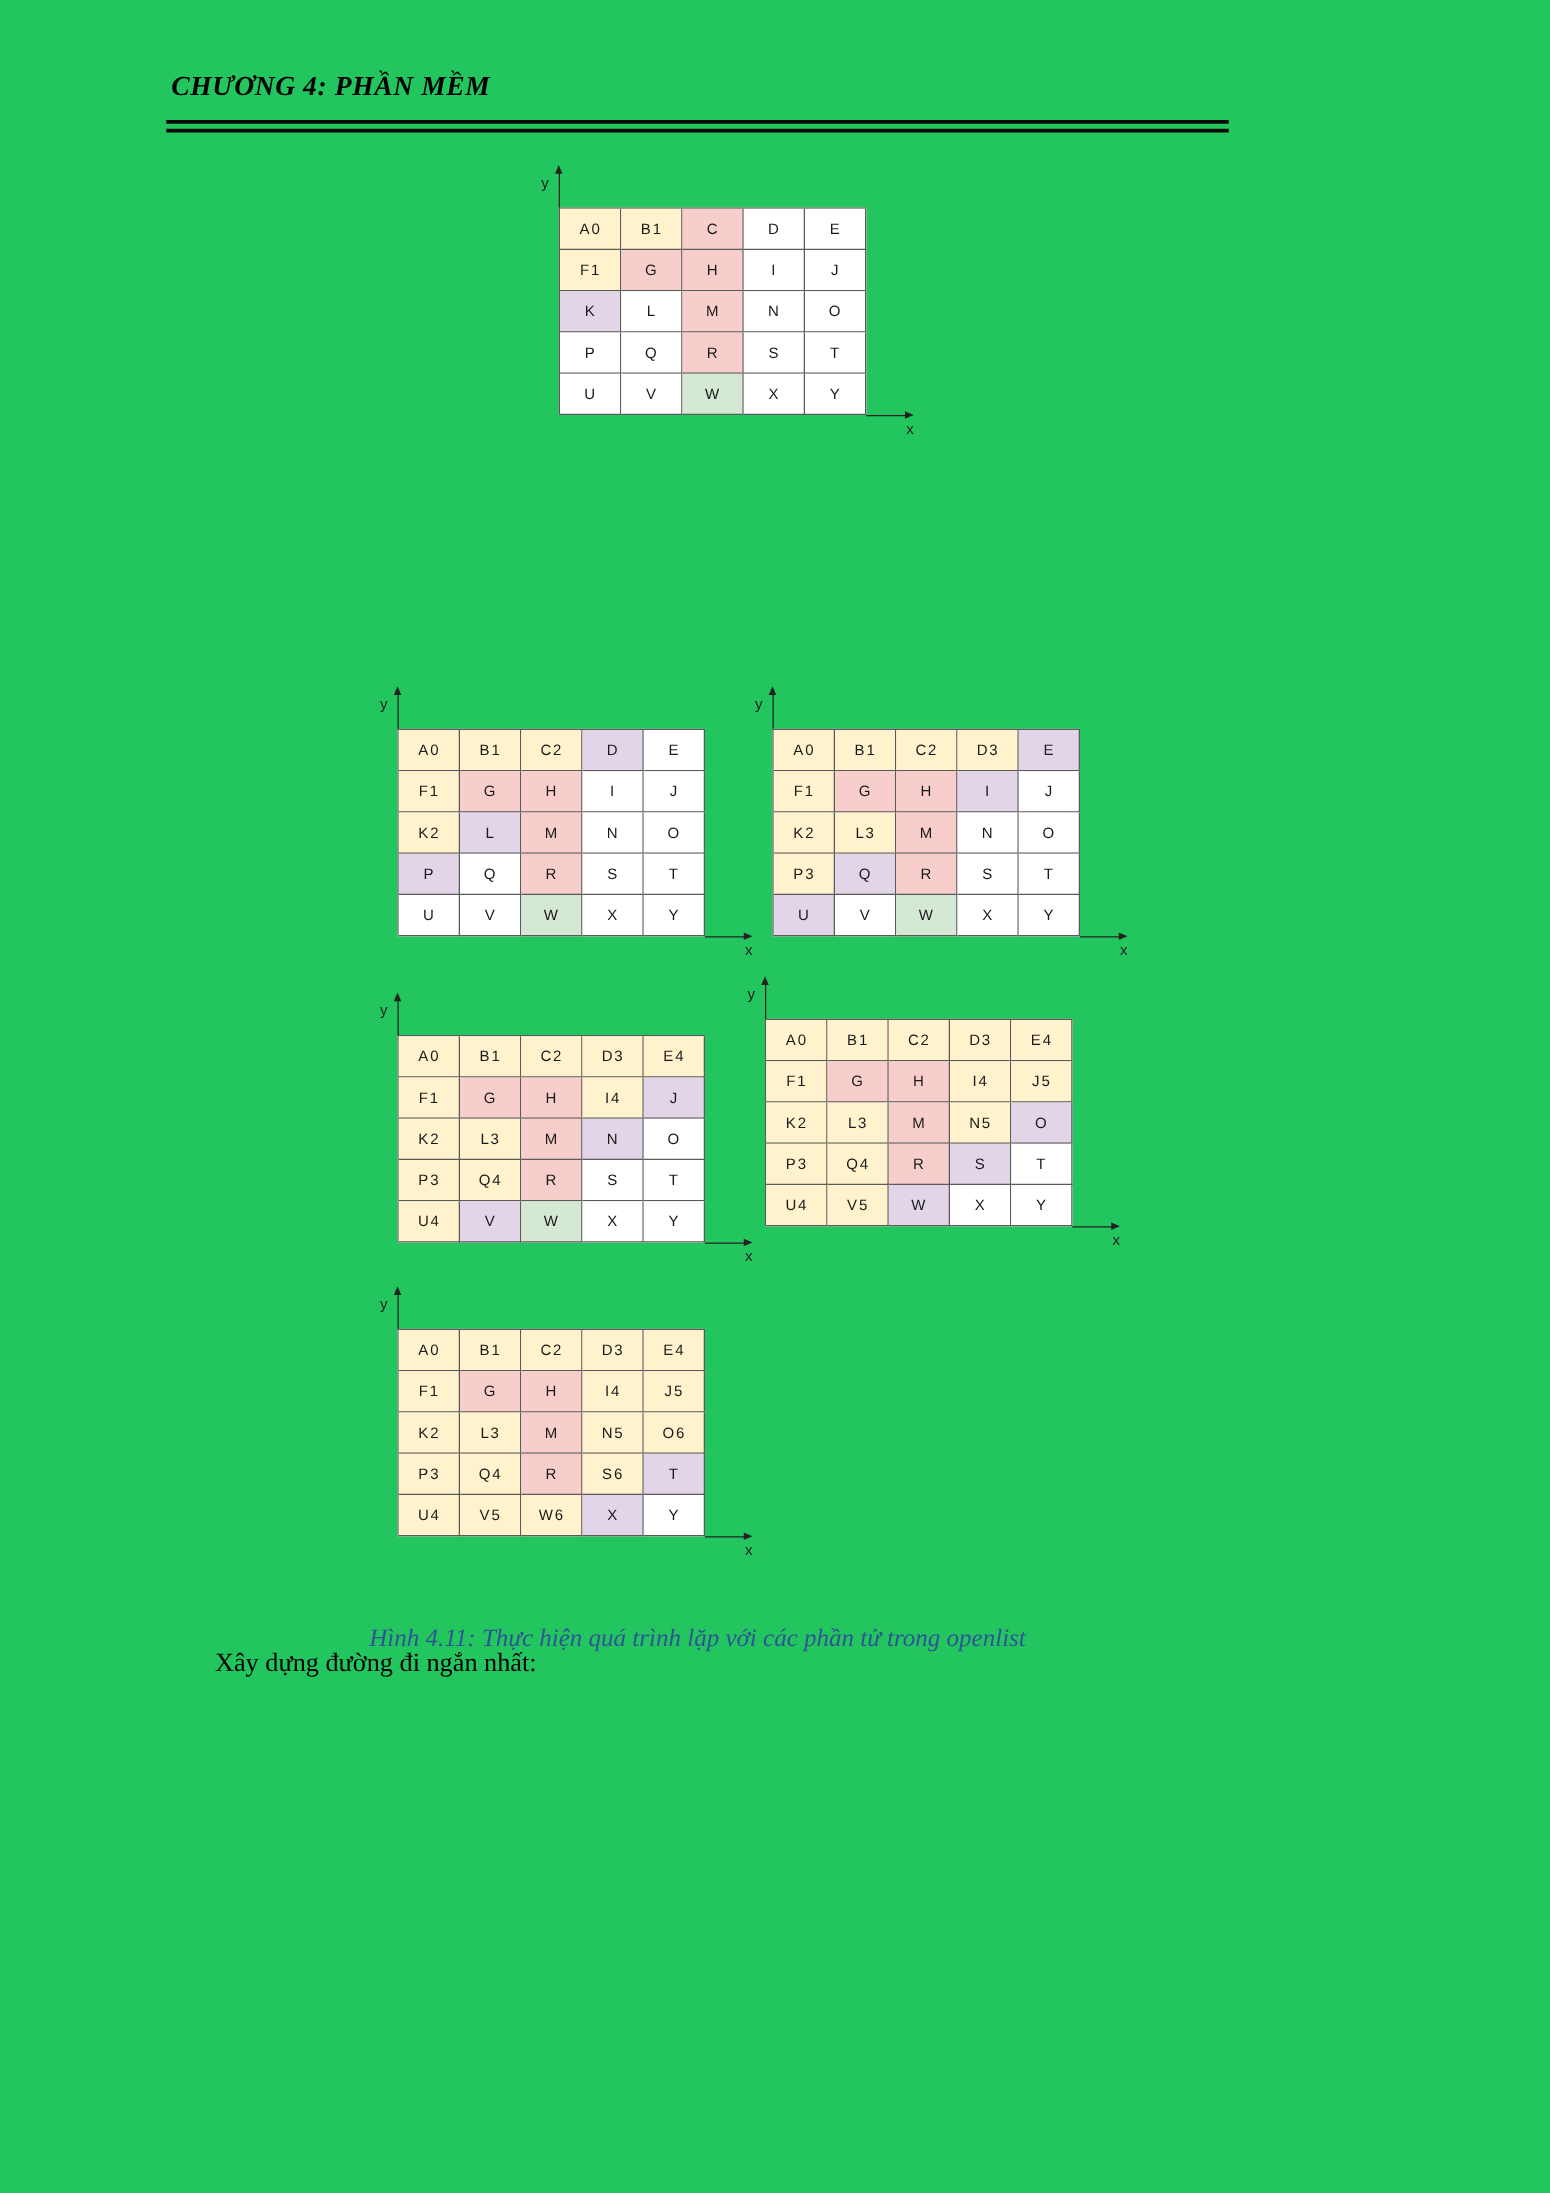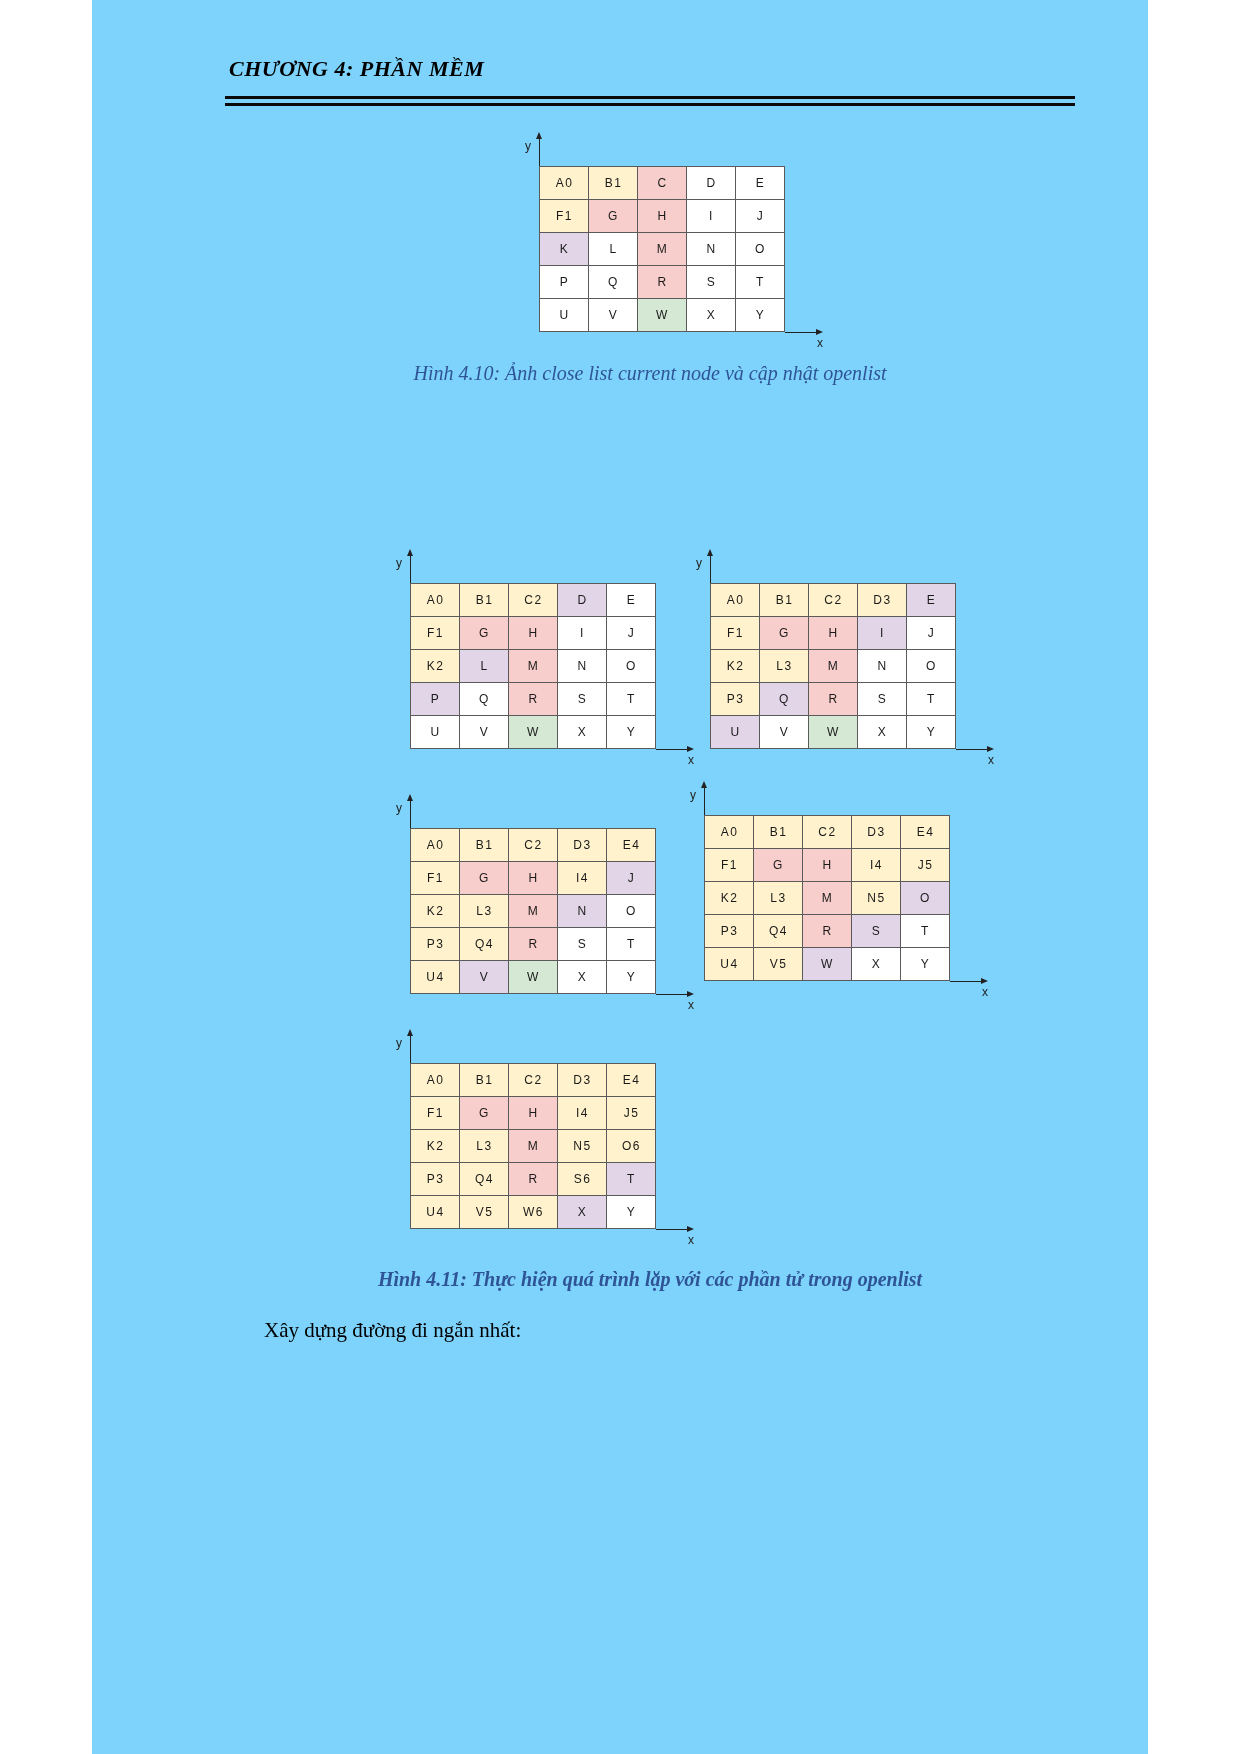--- a/index.html
+++ b/index.html
@@ -1,21 +1,21 @@
 <!DOCTYPE html>
 <html><head>
 <meta charset="utf-8">
 <style>
   * { box-sizing: border-box; }
   html, body { margin: 0; padding: 0; background: #ffffff; }
   .page {
     position: relative;
-    width: 1056px;
+    width: 1240px;
     height: 1754px;
-    background: #7dd3fc;
+    background: #22c55e;
     font-family: "Liberation Serif", serif;
     color: #000;
     overflow: hidden;
     margin: 0 auto;
   }
 
   
   .chapter-header {
     position: absolute;
     left: 137px;
@@ -51,21 +51,21 @@
   .caption {
     position: absolute;
     left: 135px;
     width: 846px;
     text-align: center;
     font-size: 20px;
     font-style: italic;
     color: #2F5496;
   }
   #cap410 { top: 362px; }
-  #cap411 { top: 1268px; font-weight: bold; }
+  #cap411 { top: 1300px; }
 
   .pagenum {
     position: absolute;
     left: 135px;
     width: 846px;
     top: 1472px;
     text-align: center;
     font-size: 20px;
   }
 
@@ -178,21 +178,20 @@
         <div class="cell" style="background: rgb(255, 255, 255);">S</div>
         <div class="cell" style="background: rgb(255, 255, 255);">T</div>
         <div class="cell" style="background: rgb(255, 255, 255);">U</div>
         <div class="cell" style="background: rgb(255, 255, 255);">V</div>
         <div class="cell" style="background: rgb(213, 232, 212);">W</div>
         <div class="cell" style="background: rgb(255, 255, 255);">X</div>
         <div class="cell" style="background: rgb(255, 255, 255);">Y</div>
       </div>
   </div>
 
-  <div class="caption" id="cap410">Hình 4.10: Ảnh close list current node và cập nhật openlist</div>
 
 
   <div class="gfig" id="f2">
     <span class="yaxis"></span>
     <span class="ylab">y</span>
     <span class="xaxis"></span>
     <span class="xlab">x</span>
     <div class="cells">
         <div class="cell" style="background: rgb(255, 242, 204);">A0</div>
         <div class="cell" style="background: rgb(255, 242, 204);">B1</div>

